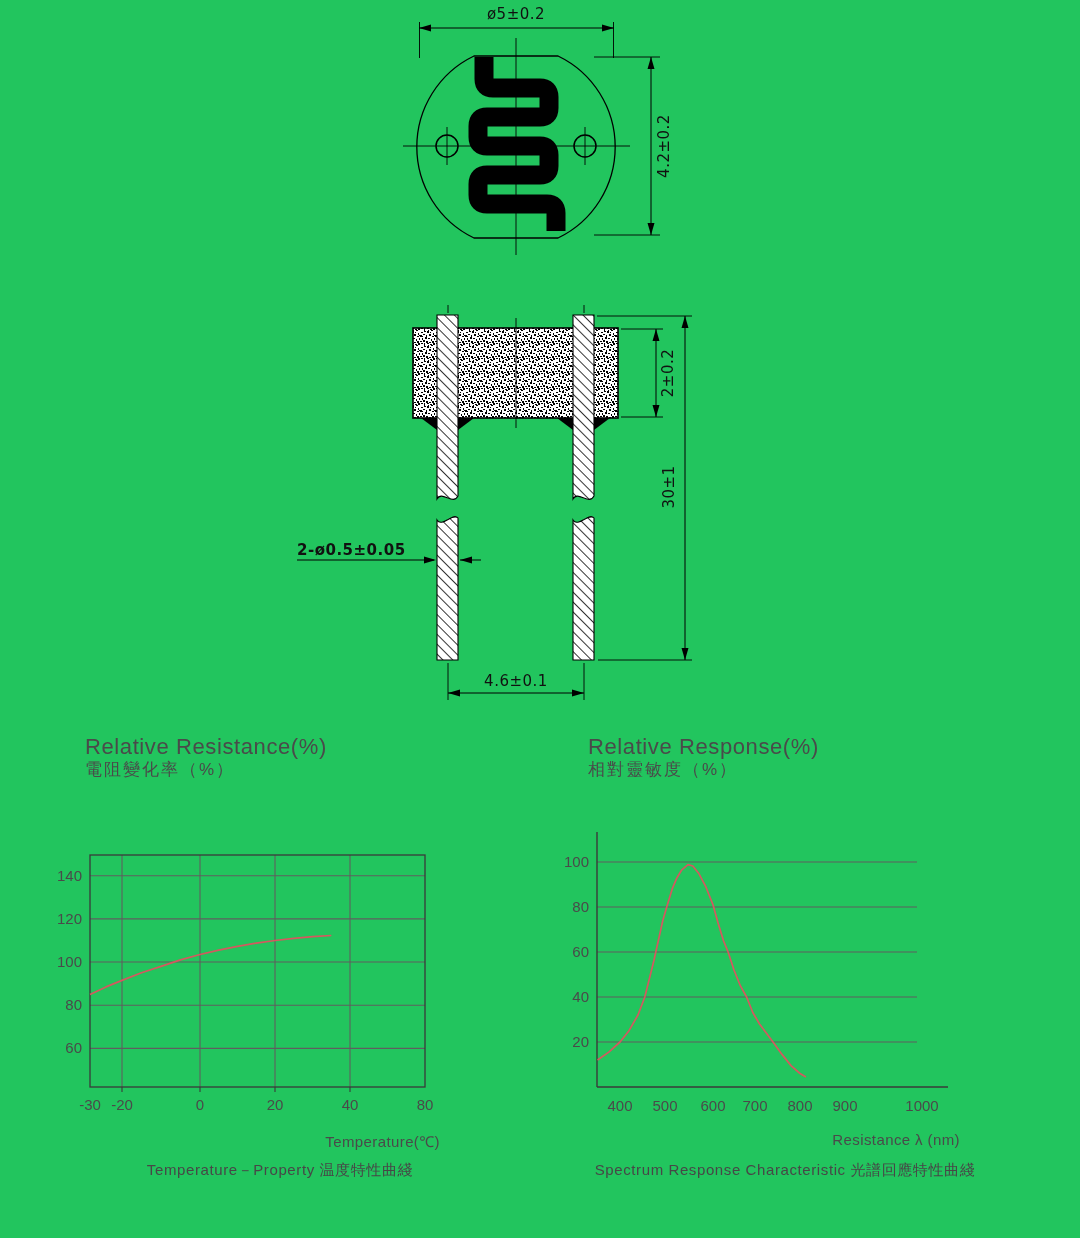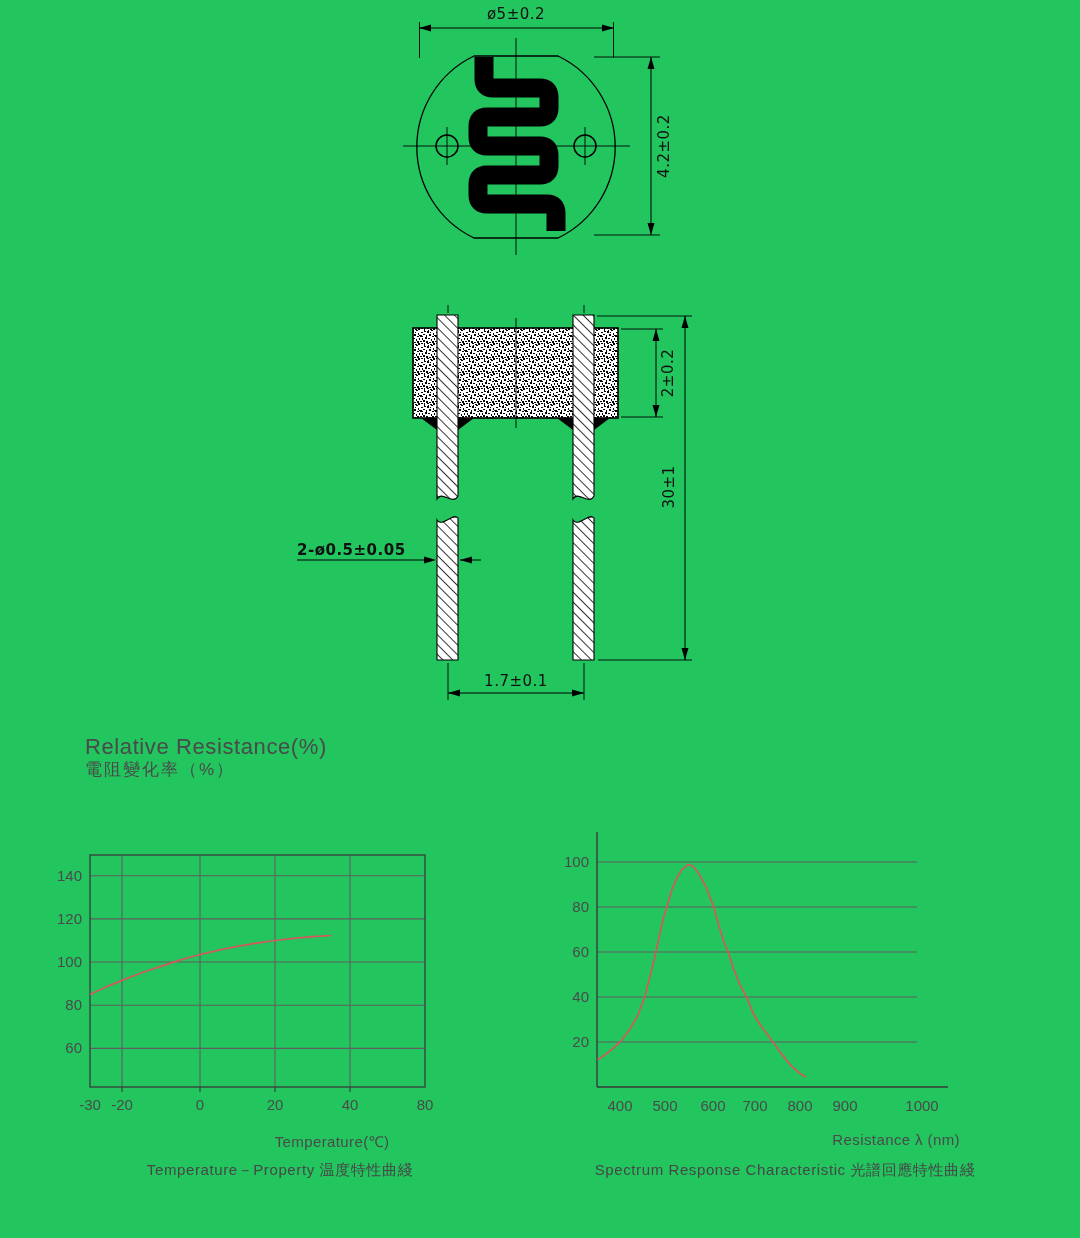--- a/index.html
+++ b/index.html
@@ -148,25 +148,29 @@
       <polygon points="436,560 424,556.5 424,563.5"></polygon>
       <polygon points="460,560 472,556.5 472,563.5"></polygon>
     </g>
   </svg>
 
   <span class="abs dim hc" style="left:516px;top:14px">ø5±0.2</span>
   <span class="abs dim vc" style="left:664px;top:146px">4.2±0.2</span>
   <span class="abs dim vc" style="left:668px;top:373px">2±0.2</span>
   <span class="abs dim vc" style="left:669px;top:487px">30±1</span>
   <span class="abs dim lft" style="left:297px;top:550px">2-ø0.5±0.05</span>
-  <span class="abs dim hc" style="left:516px;top:681px">1.7±0.1</span>
+  <span class="abs dim hc" style="left:516px;top:681px">4.6±0.1</span>
 
   <div class="abs chart-title" style="left:85px;top:735px">
     <div class="en">Relative Resistance(%)</div>
     <div class="zh">電阻變化率（%）</div>
+  </div>
+  <div class="abs chart-title" style="left:588px;top:735px">
+    <div class="en">Relative Response(%)</div>
+    <div class="zh">相對靈敏度（%）</div>
   </div>
 
   <svg id="chart-temp" class="abs" style="left:40px;top:840px" width="420" height="290" viewBox="0 0 420 290">
       <line x1="50" y1="208.3693023255814" x2="385" y2="208.3693023255814" stroke="#5f5f5f" stroke-width="1.1"></line>
       <text x="42" y="213.3693023255814" text-anchor="end" fill="#4a4a4a" font-size="15">60</text>
       <line x1="50" y1="165.206511627907" x2="385" y2="165.206511627907" stroke="#5f5f5f" stroke-width="1.1"></line>
       <text x="42" y="170.206511627907" text-anchor="end" fill="#4a4a4a" font-size="15">80</text>
       <line x1="50" y1="122.04372093023257" x2="385" y2="122.04372093023257" stroke="#5f5f5f" stroke-width="1.1"></line>
       <text x="42" y="127.04372093023257" text-anchor="end" fill="#4a4a4a" font-size="15">100</text>
       <line x1="50" y1="78.88093023255811" x2="385" y2="78.88093023255811" stroke="#5f5f5f" stroke-width="1.1"></line>
@@ -206,17 +210,17 @@
       <text x="80" y="281" text-anchor="middle" fill="#4a4a4a" font-size="15">400</text>
       <text x="125" y="281" text-anchor="middle" fill="#4a4a4a" font-size="15">500</text>
       <text x="173" y="281" text-anchor="middle" fill="#4a4a4a" font-size="15">600</text>
       <text x="215" y="281" text-anchor="middle" fill="#4a4a4a" font-size="15">700</text>
       <text x="260" y="281" text-anchor="middle" fill="#4a4a4a" font-size="15">800</text>
       <text x="305" y="281" text-anchor="middle" fill="#4a4a4a" font-size="15">900</text>
       <text x="382" y="281" text-anchor="middle" fill="#4a4a4a" font-size="15">1000</text>
       <path d="M57.5,230.0 L68.8,222.1 L80.0,212.0 L89.0,200.7 L98.0,185.0 L104.8,167.0 L109.3,149.0 L113.8,131.0 L118.3,110.7 L122.8,90.5 L127.4,74.7 L132.2,58.9 L137.0,47.7 L141.8,39.8 L148.0,34.6 L152.8,36.0 L158.6,43.2 L165.8,56.7 L173.0,74.7 L178.0,92.7 L183.5,110.7 L188.1,122.0 L194.0,140.0 L200.3,155.7 L206.6,167.0 L212.9,182.7 L219.5,194.0 L226.3,203.0 L233.0,212.0 L242.0,224.4 L251.0,235.6 L260.0,243.5 L265.9,246.9" fill="none" stroke="#d4595f" stroke-width="1.7" stroke-linejoin="round"></path>
     </svg>
 
-  <div class="abs axis-label" style="left:232px;top:1131px;width:200px;text-align:center">Temperature(℃)</div>
+  <div class="abs axis-label" style="left:240px;top:1131px;width:200px;text-align:right">Temperature(℃)</div>
   <div class="abs axis-label" style="left:790px;top:1131px;width:170px;text-align:right">Resistance λ (nm)</div>
   <div class="abs caption" style="left:108px;top:1161px;width:344px">Temperature－Property  温度特性曲綫</div>
   <div class="abs caption" style="left:548px;top:1161px;width:474px">Spectrum Response Characteristic  光譜回應特性曲綫</div>
 </div>
 
 </body></html>

